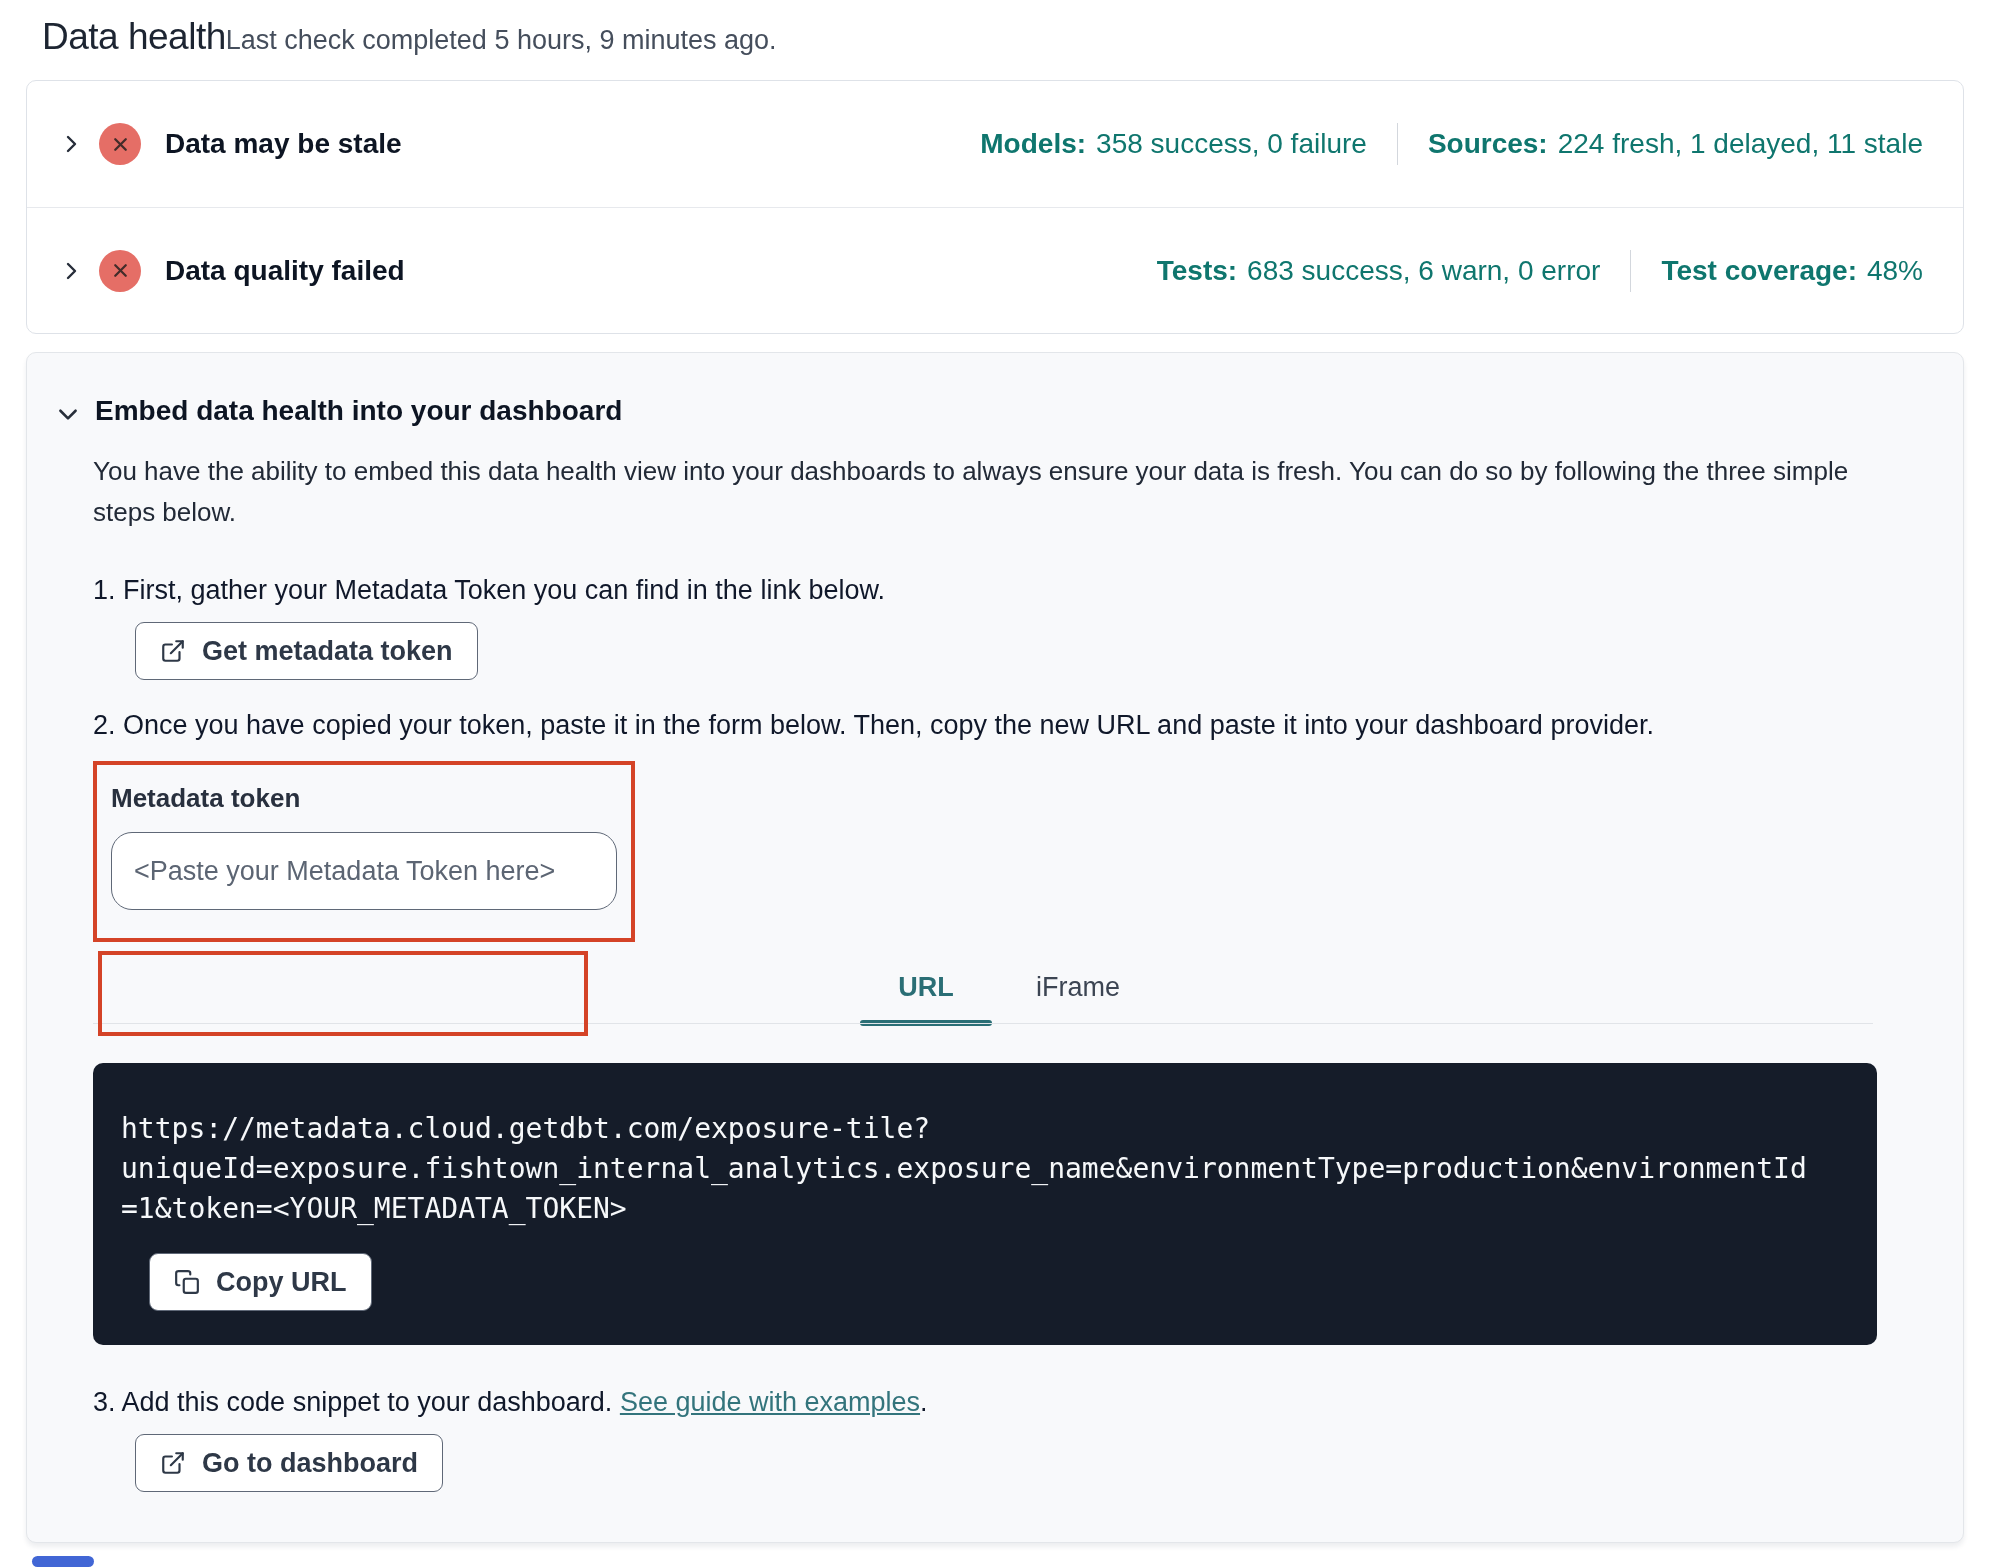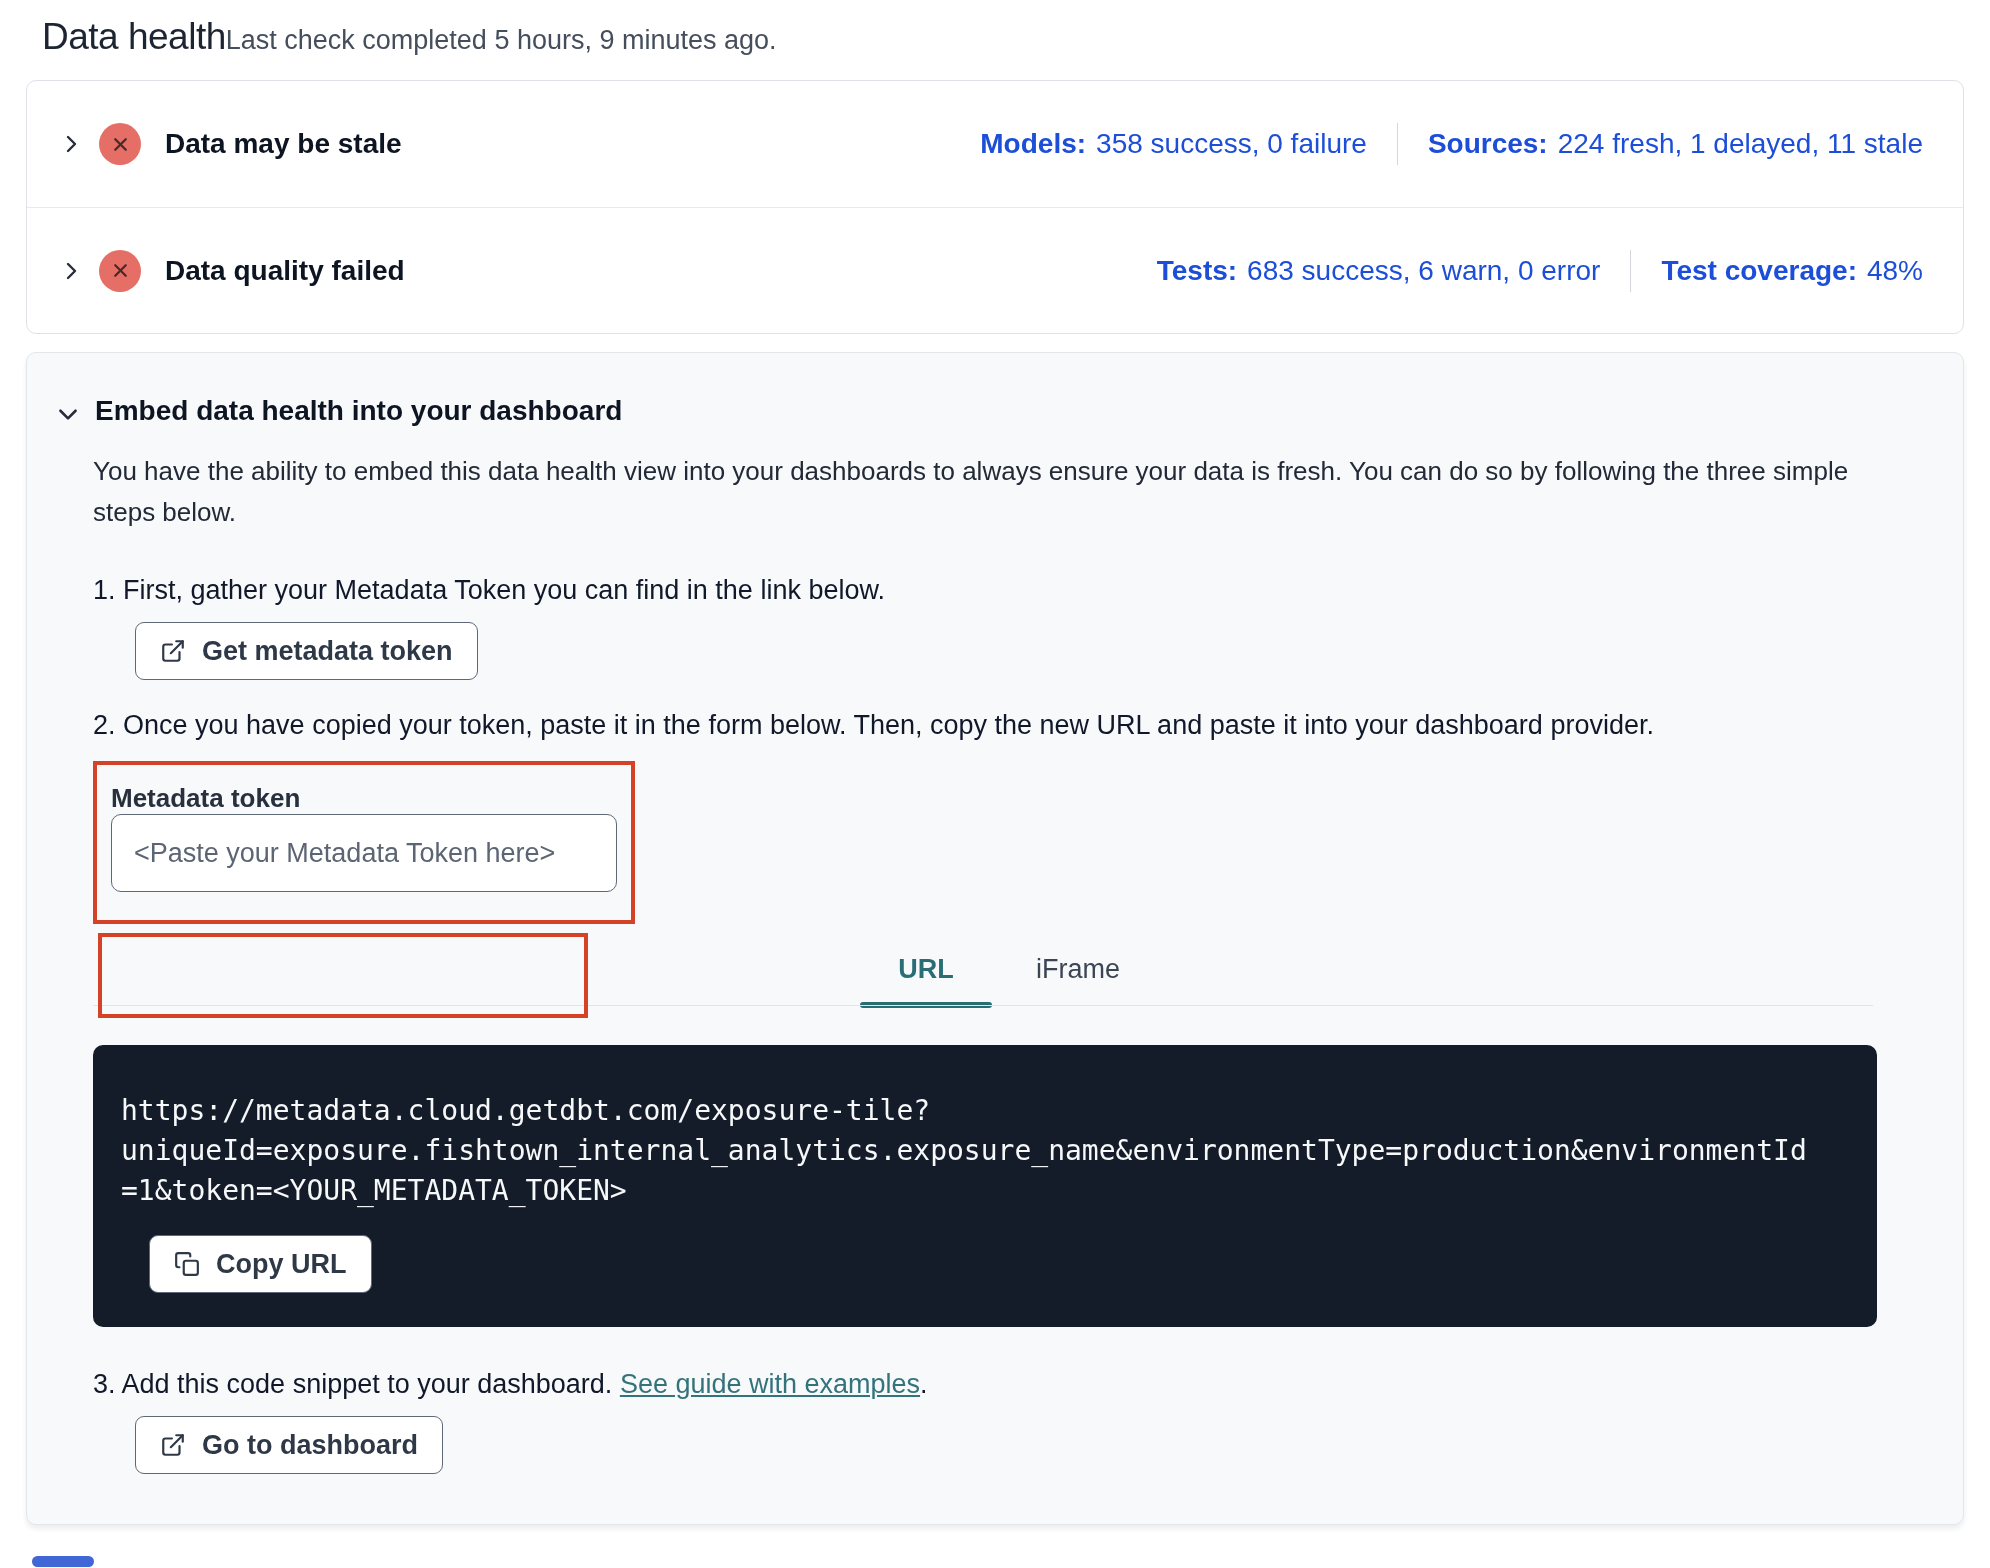--- a/index.html
+++ b/index.html
@@ -11,41 +11,41 @@
   .page-subtitle { font-size:27px; color:#454e5c; }
 
   
   .status-card { margin:22px 26px 0; background:#fff; border:1px solid #dee2e8; border-radius:10px; }
   .status-row { display:flex; align-items:center; height:126px; padding:0 40px 0 32px; cursor:pointer; }
   .status-row + .status-row { border-top:1px solid #e7e9ed; }
   .row-chevron { width:24px; height:24px; color:#272e3a; flex:none; }
   .x-badge { width:42px; height:42px; border-radius:50%; background:#e56e66; display:flex; align-items:center; justify-content:center; margin-left:16px; flex:none; }
   .x-badge svg { width:21px; height:21px; color:#432c2a; }
   .row-title { margin-left:24px; font-size:28px; font-weight:bold; color:#0d1523; }
-  .row-stats { margin-left:auto; display:flex; align-items:center; font-size:28px; color:#1d4ed8; white-space:nowrap; }
+  .row-stats { margin-left:auto; display:flex; align-items:center; font-size:28px; color:#0f766e; white-space:nowrap; }
   .stat b { font-weight:bold; margin-right:10px; }
   .stat-divider { width:1px; height:42px; background:#d3d7dd; margin:0 30px; }
 
   
   .embed-card { margin:18px 26px 0; background:#f8f9fb; border:1px solid #e3e6ea; border-radius:10px; box-shadow:0 4px 5px rgba(30,40,60,.08); padding:42px 90px 50px 66px; }
   .embed-header { display:flex; align-items:flex-end; gap:14px; margin-left:-38px; cursor:pointer; }
   .embed-chevron { width:26px; height:26px; color:#272e3a; flex:none; }
   .embed-title { font-size:28px; font-weight:bold; color:#0d1523; }
   .embed-desc { margin-top:24px; font-size:26px; line-height:41px; color:#222a37; max-width:1810px; }
   .step { margin-top:42px; font-size:27px; color:#10182a; }
   .step-2 { margin-top:30px; }
   .step-3 { }
   .guide-link { color:#33747c; text-decoration:underline; cursor:pointer; }
 
   .btn { display:inline-flex; align-items:center; gap:16px; margin-top:16px; padding:0 24px; height:58px; background:#fff; border:1.5px solid #5f6877; border-radius:9px; font-size:27px; font-weight:bold; color:#2e3847; cursor:pointer; font-family:inherit;margin-left:42px; }
   .btn svg { width:26px; height:26px; flex:none; }
 
   .red-box-token { margin-top:20px; width:542px; border:4px solid #d44327; padding:18px 14px 28px; }
   .field-label { font-size:26px; font-weight:bold; color:#28303e; }
-  .token-input { margin-top:0; display:block; width:100%; height:78px; border:1.6px solid #5f6877; border-radius:10px; background:#fff; padding:0 22px; font-size:27px; font-family:inherit; color:#28303e; }
+  .token-input { margin-top:18px; display:block; width:100%; height:78px; border:1.6px solid #5f6877; border-radius:21px; background:#fff; padding:0 22px; font-size:27px; font-family:inherit; color:#28303e; }
   .token-input::placeholder { color:#5c6573; }
 
   .tabs-region { position:relative; margin-top:9px; height:88px; }
   .tab-list { display:flex; padding-left:38px;justify-content:center; }
   .tab { width:152px; height:72px; display:flex; align-items:center; justify-content:center; font-size:27px; color:#3c4553; cursor:pointer; position:relative; }
   .tab.active { color:#2a6e75; font-weight:bold; }
   .tab.active::after { content:""; position:absolute; left:10px; right:10px; bottom:-3px; height:6px; border-radius:3px; background:#2a6e75; }
   .tab-rule { position:absolute; top:72px; left:0; width:100%; height:1px; background:#e1e4e8; }
   .red-outline-tabs { position:absolute; left:5px; top:0; width:490px; height:85px; border:4px solid #d44327; pointer-events:none; }
 

